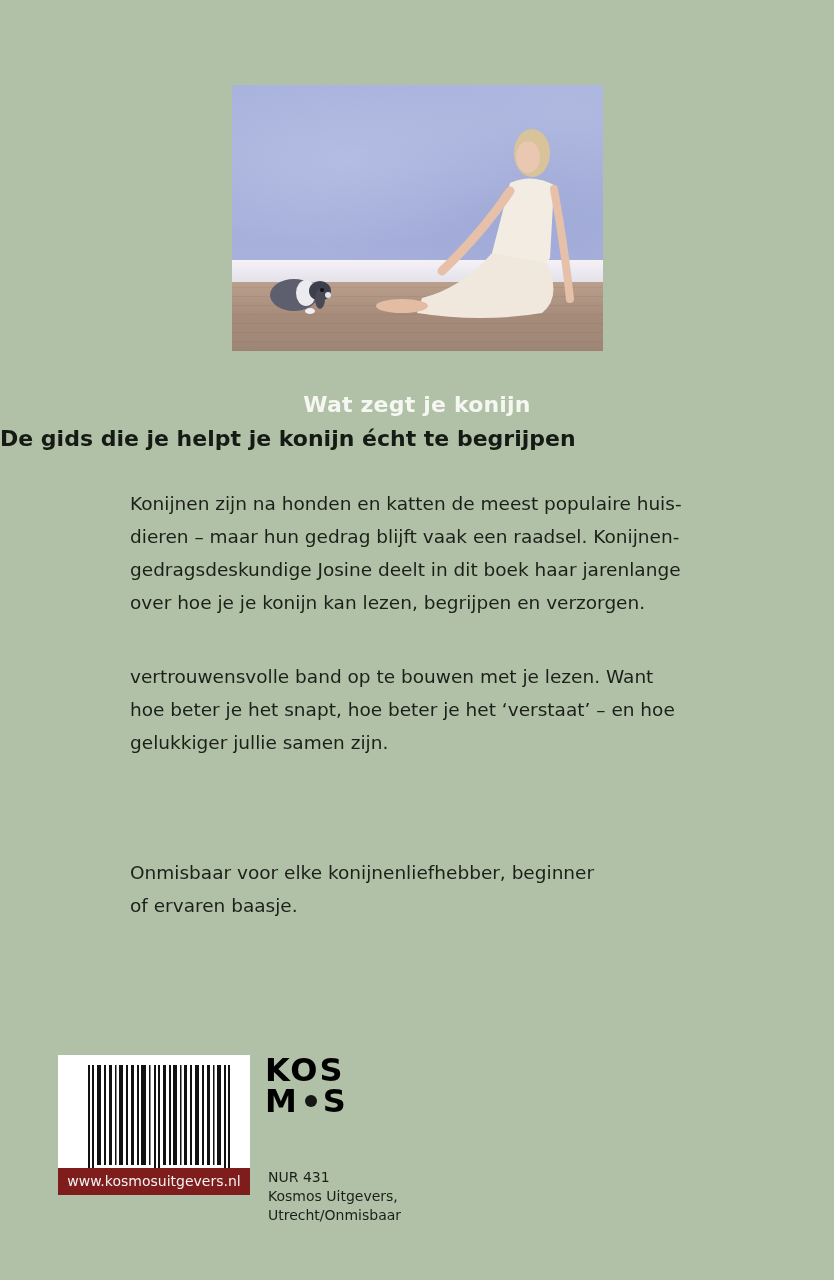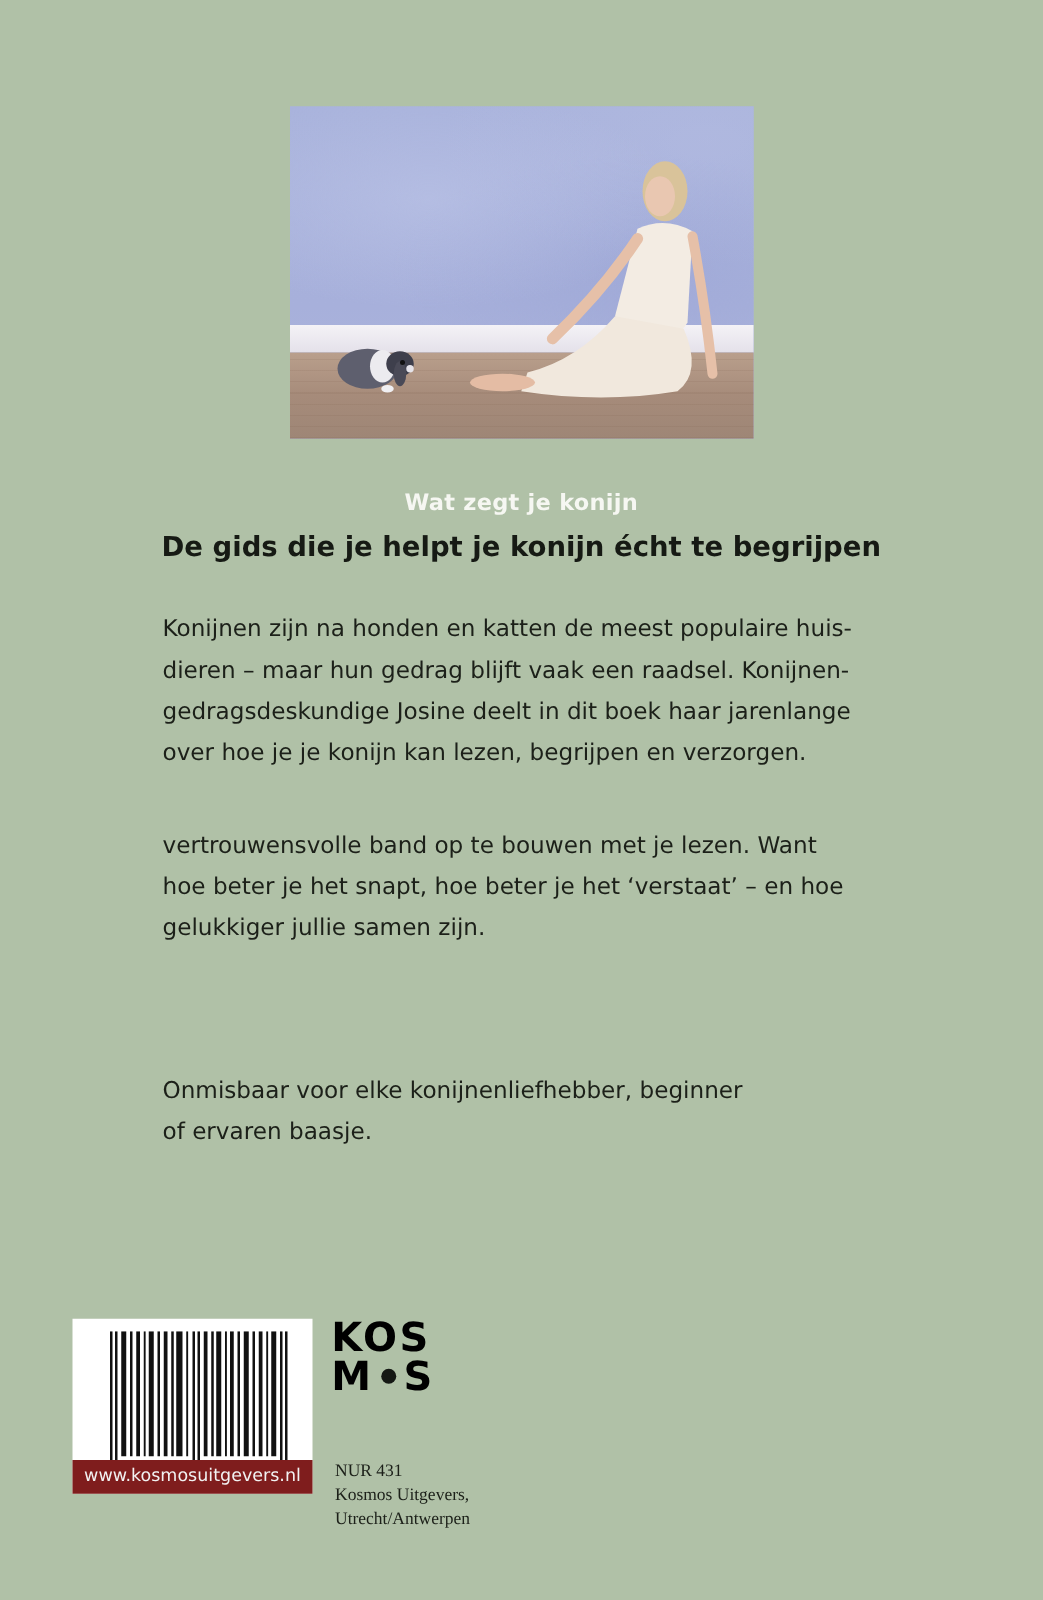--- a/index.html
+++ b/index.html
@@ -32,26 +32,26 @@
       repeating-linear-gradient(0deg, rgba(120,90,70,.12) 0 1px, transparent 1px 9px),
       linear-gradient(180deg, #b99f8c 0%, #a68b7a 50%, #9e8676 100%);
   }
   .photo .rabbit {
     position: absolute; left: 32px; top: 186px; width: 74px; height: 44px;
   }
   .photo .woman { position: absolute; left: 110px; top: 38px; width: 240px; height: 200px; }
 
   .title {
     position: absolute; left: 0; width: 834px; top: 392px;
-    text-align: center; font-size: 18px; font-weight: bold; color: #f6f7f2;
+    text-align: center; font-size: 22px; font-weight: bold; color: #f6f7f2;
     letter-spacing: 0.2px;
   }
   .subtitle {
     position: absolute; left: 0; width: 834px; top: 426px;
-    text-align: center; font-size: 22px; font-weight: bold; color: #161a14;
+    text-align: left; font-size: 22px; font-weight: bold; color: #161a14;
   }
   .para {
     position: absolute; left: 130px; width: 574px;
     text-align: left; font-size: 18.5px; line-height: 33px; color: #1c2019;
   }
   .para .ln { display: block; white-space: nowrap; }
   .p1 { top: 487px; }
   .p2 { top: 660px; }
   .p3 { top: 856px; }
 
@@ -71,21 +71,21 @@
   .logo {
     position: absolute; left: 265px; top: 1055px; width: 95px; height: 68px;
     font-weight: bold; color: #000000; font-size: 32px; line-height: 31px; letter-spacing: 2px;
   }
   .logo .row { display: block; white-space: nowrap; }
   .logo .dot {
     display: inline-block; width: 12px; height: 12px; border-radius: 50%;
     background: #151814; vertical-align: middle; margin: 0 6px 4px 6px;
   }
   .imprint {
-    position: absolute; left: 268px; top: 1168px; font-size: 14px; line-height: 19px; color: #1c2019; font-family: Liberation Serif, serif;
+    position: absolute; left: 268px; top: 1168px; font-size: 14px; line-height: 19px; color: #1c2019;
   }
   .imprint span { display: block; }
 </style>
 </head>
 <body>
 
 <div class="photo">
   <div class="wall-tex"></div>
   <div class="baseboard"></div>
   <div class="floor"></div>
@@ -167,14 +167,14 @@
 </div>
 
 <div class="logo">
   <span class="row">KOS</span>
   <span class="row"><span>M</span><span class="dot"></span><span>S</span></span>
 </div>
 
 <div class="imprint">
   <span>NUR 431</span>
   <span>Kosmos Uitgevers,</span>
-  <span>Utrecht/Antwerpen</span>
+  <span>Utrecht/Onmisbaar</span>
 </div>
 
 </body></html>

